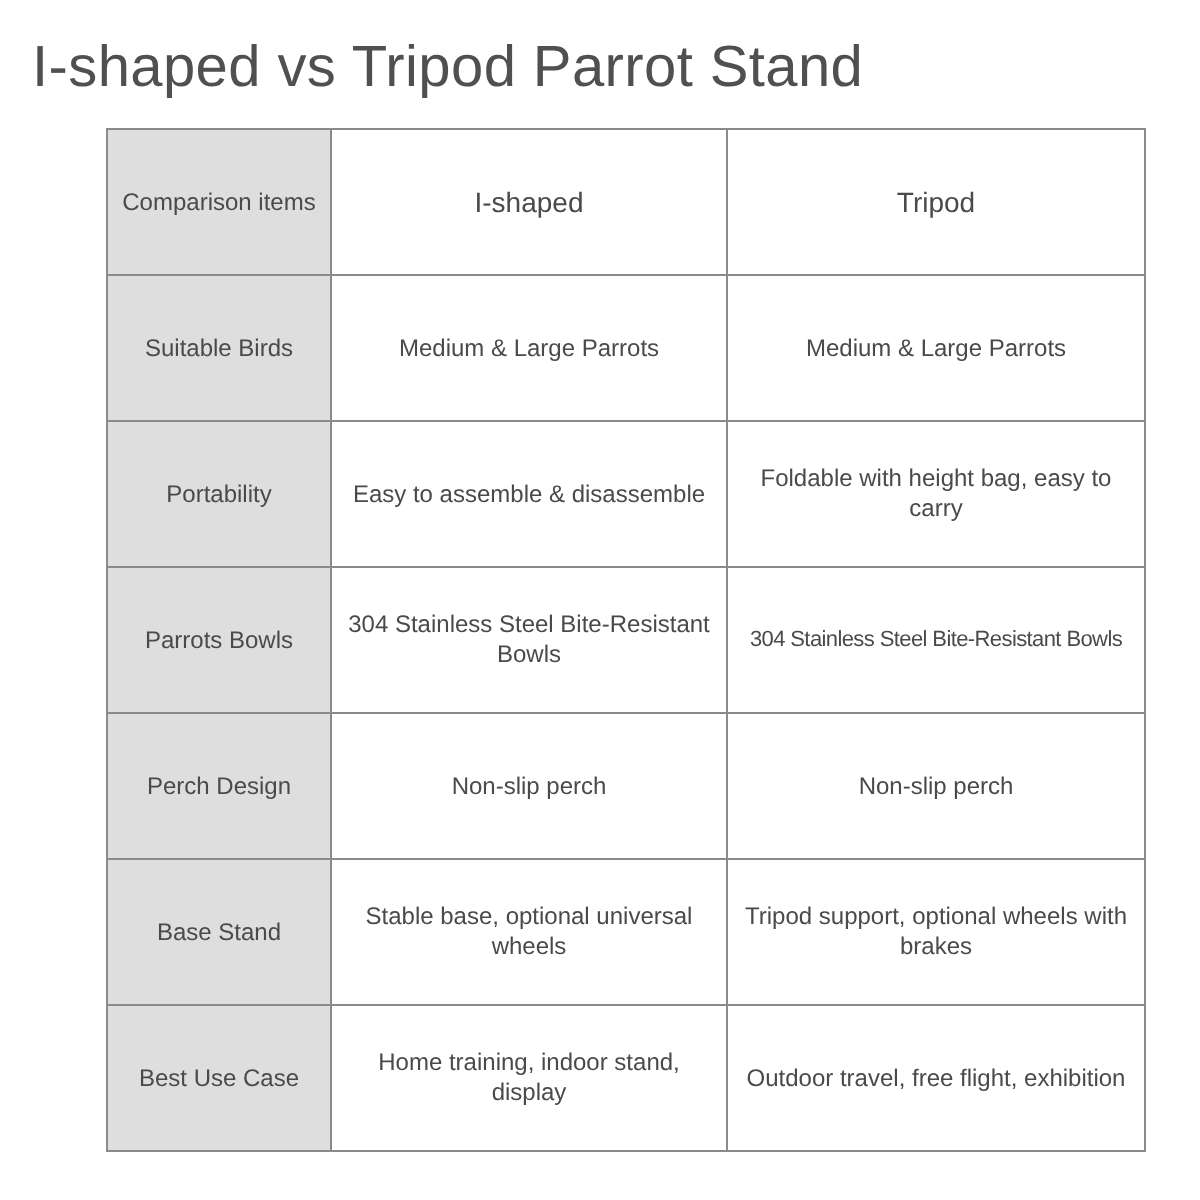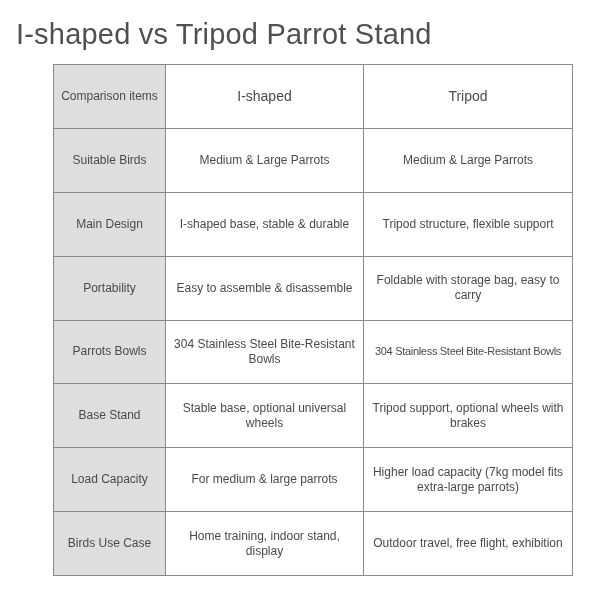--- a/index.html
+++ b/index.html
@@ -29,43 +29,38 @@
     <td class="label">Comparison items</td>
     <td class="c1 colhead">I-shaped</td>
     <td class="c2 colhead">Tripod</td>
   </tr>
   <tr>
     <td class="label">Suitable Birds</td>
     <td class="c1">Medium &amp; Large Parrots</td>
     <td class="c2">Medium &amp; Large Parrots</td>
   </tr>
   <tr>
-    <td class="label">Main Design</td>
-    <td class="c1">I-shaped base, stable &amp; durable</td>
-    <td class="c2">Tripod structure, flexible support</td>
-  </tr>
-  <tr>
     <td class="label">Portability</td>
     <td class="c1">Easy to assemble &amp; disassemble</td>
-    <td class="c2">Foldable with storage bag, easy to carry</td>
+    <td class="c2">Foldable with height bag, easy to carry</td>
   </tr>
   <tr>
     <td class="label">Parrots Bowls</td>
     <td class="c1">304 Stainless Steel Bite-Resistant Bowls</td>
     <td class="c2 small">304 Stainless Steel Bite-Resistant Bowls</td>
   </tr>
   <tr>
+    <td class="label">Perch Design</td>
+    <td class="c1">Non-slip perch</td>
+    <td class="c2">Non-slip perch</td>
+  </tr>
+  <tr>
     <td class="label">Base Stand</td>
     <td class="c1">Stable base, optional universal wheels</td>
     <td class="c2">Tripod support, optional wheels with brakes</td>
   </tr>
   <tr>
-    <td class="label">Load Capacity</td>
-    <td class="c1">For medium &amp; large parrots</td>
-    <td class="c2">Higher load capacity (7kg model fits extra-large parrots)</td>
-  </tr>
-  <tr>
-    <td class="label">Birds Use Case</td>
+    <td class="label">Best Use Case</td>
     <td class="c1">Home training, indoor stand, display</td>
     <td class="c2">Outdoor travel, free flight, exhibition</td>
   </tr>
 </tbody>
   </table>
 
 </body></html>

